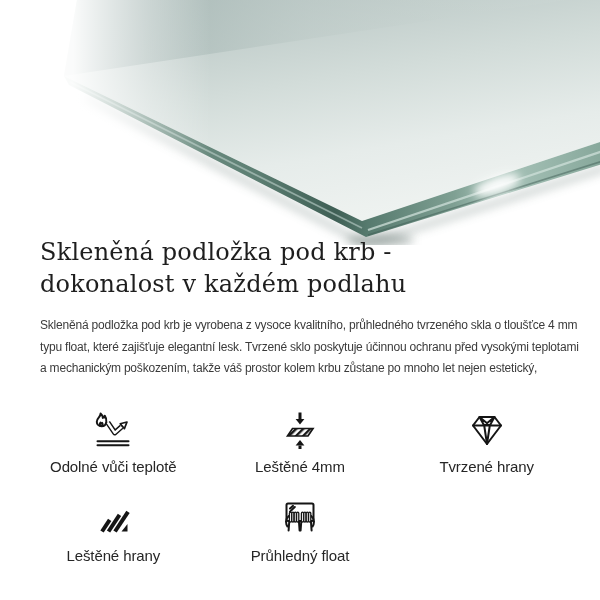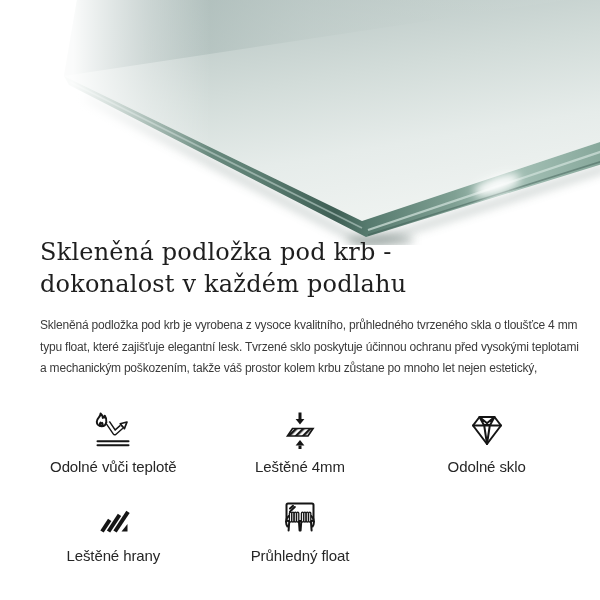--- a/index.html
+++ b/index.html
@@ -125,21 +125,21 @@
     </div>
 
 
     <div class="feature">
       <div class="icon-box">
         <svg width="44" height="40" viewBox="0 0 44 40">
           <polygon class="fi" stroke-width="1.9" points="8,15.5 14.5,7 29.5,7 36,15.5 22,34"></polygon>
           <path class="fi" stroke-width="1.7" d="M8 15.5 L36 15.5 M14.5 7 L19.2 15.5 M29.5 7 L24.8 15.5 M14.5 7 L24.8 15.5 M29.5 7 L19.2 15.5 M19.2 15.5 L22 34 M24.8 15.5 L22 34"></path>
         </svg>
       </div>
-      <div class="label">Odolné sklo</div>
+      <div class="label">Tvrzené hrany</div>
     </div>
 
     <div class="feature">
       <div class="icon-box">
         <svg width="44" height="40" viewBox="0 0 44 40">
           <line x1="11" y1="32.5" x2="18.7" y2="20.9" stroke="#151515" stroke-width="4"></line>
           <line x1="17.5" y1="32.5" x2="28.5" y2="15.9" stroke="#151515" stroke-width="4"></line>
           <line x1="24" y1="32.5" x2="37" y2="12.9" stroke="#151515" stroke-width="4"></line>
           <polygon points="30.5,32.5 36.5,32.5 36.5,25" fill="#151515"></polygon>
         </svg>

